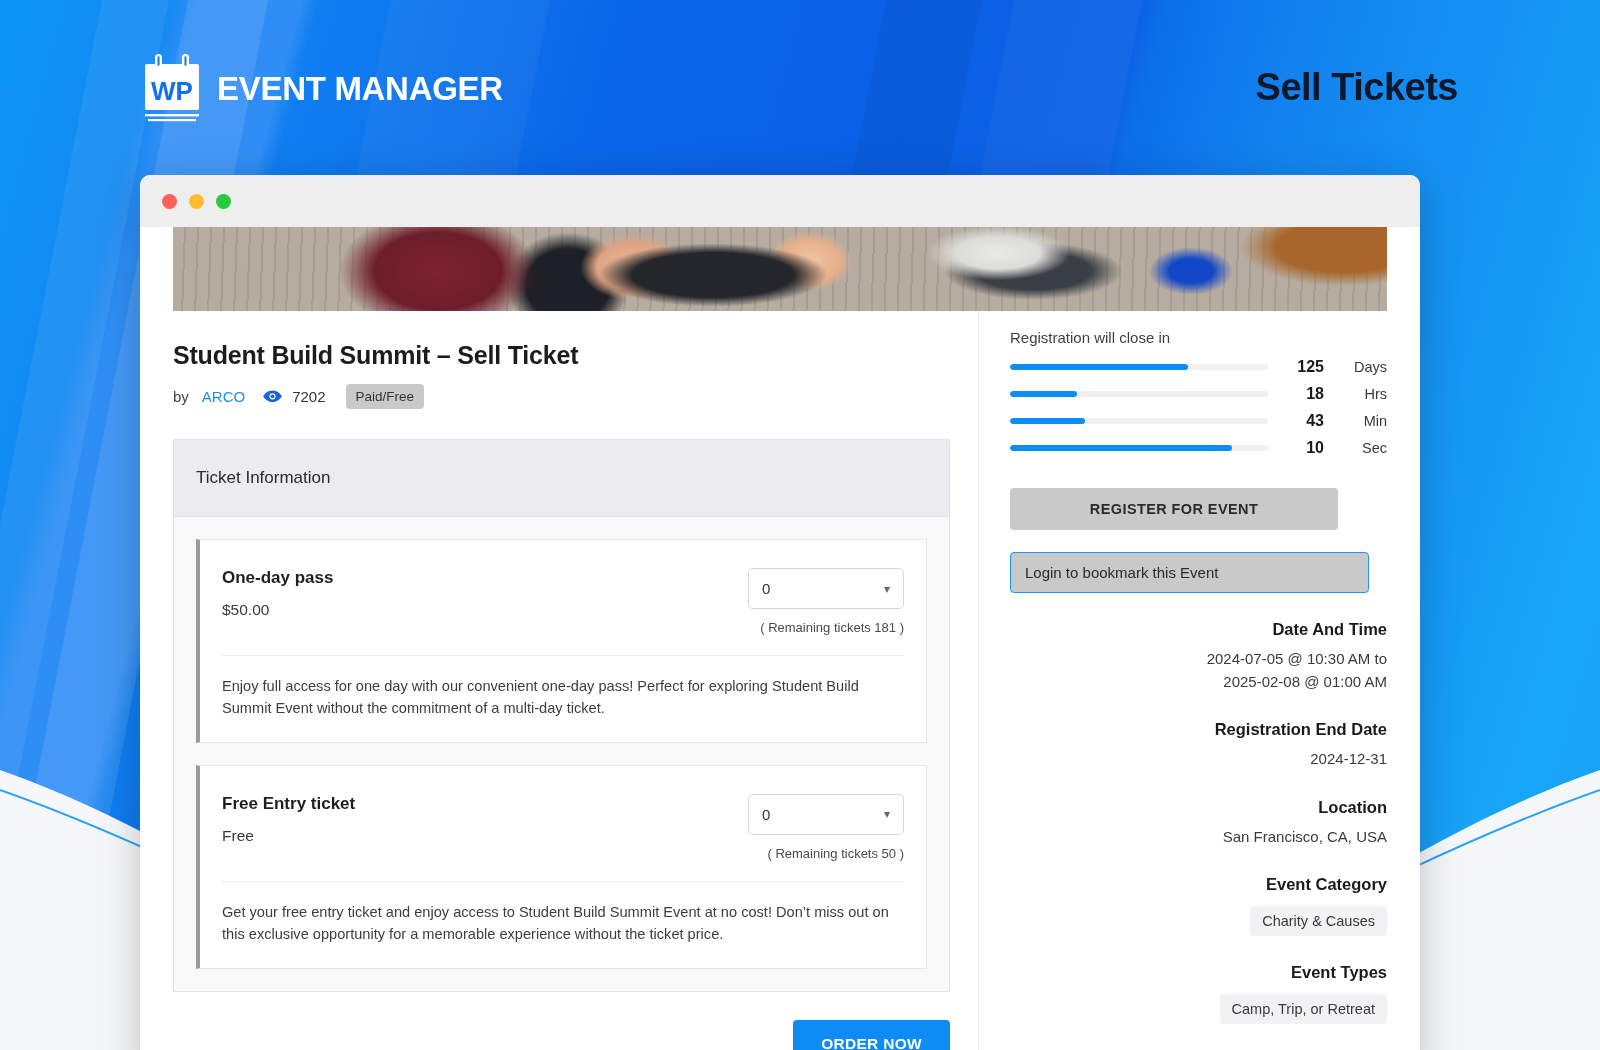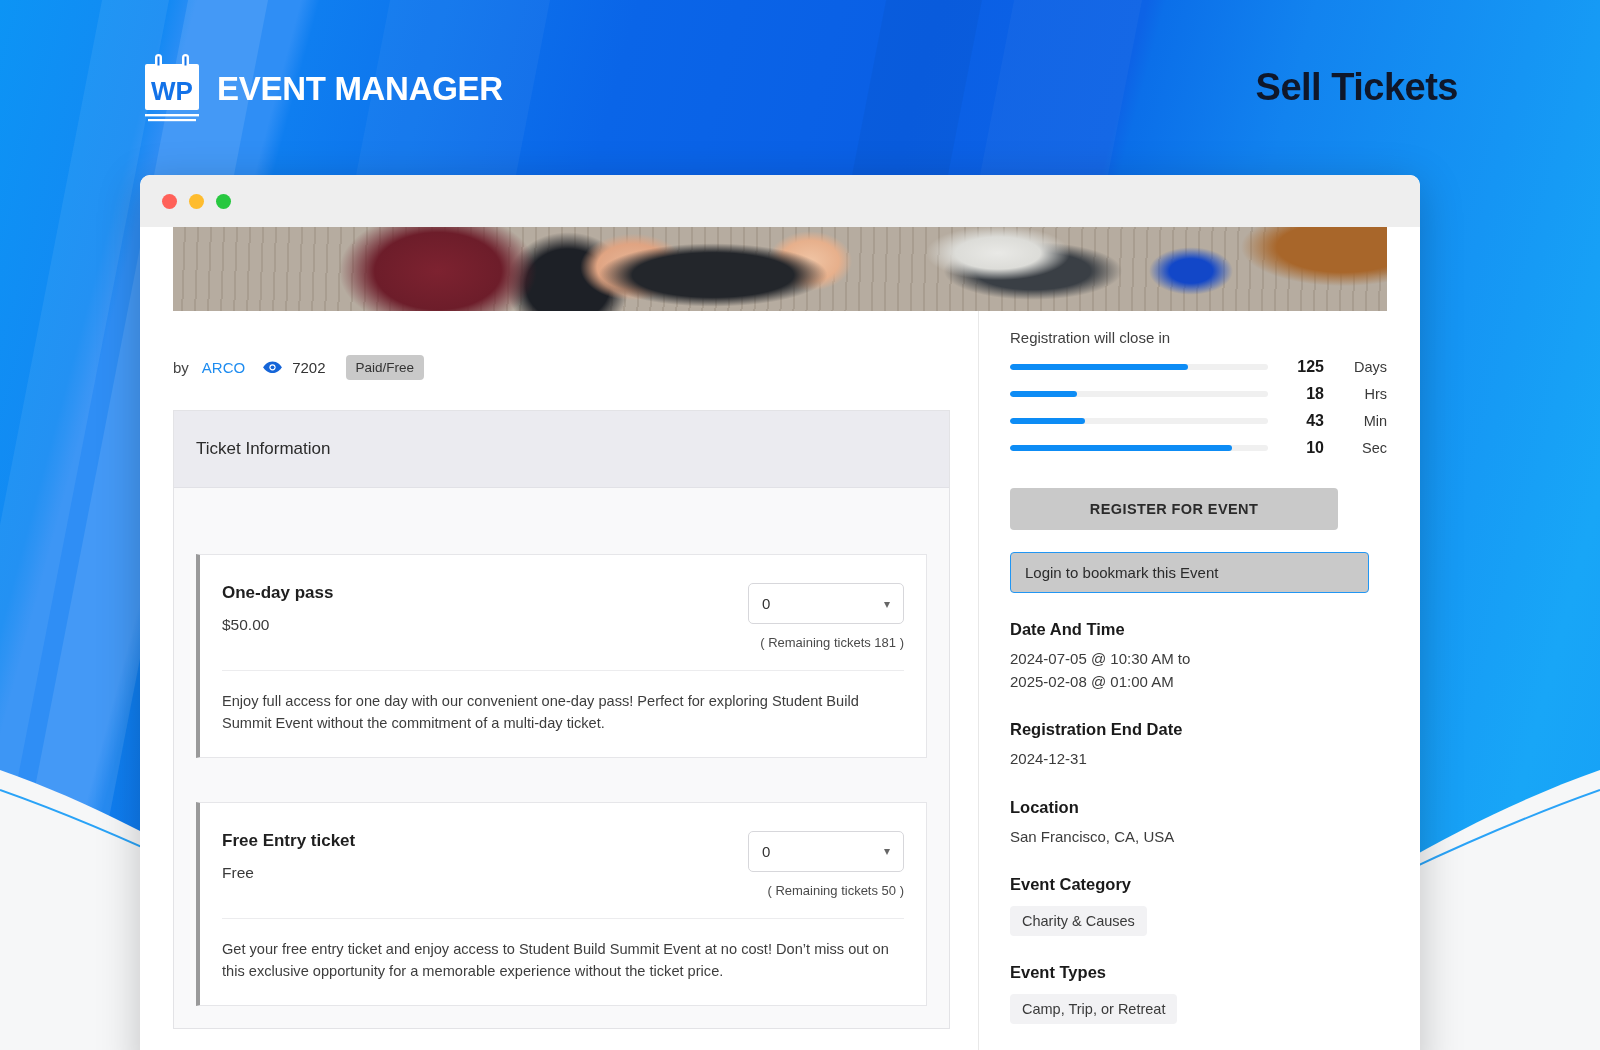--- a/index.html
+++ b/index.html
@@ -134,21 +134,20 @@
     font-size: 17px; color: #2b2b2b;
     border-bottom: 1px solid #e1e1e6;
   }
   .panel-body { padding: 22px; }
 
   .ticket-card {
     background: #ffffff;
     border: 1px solid #e6e6e9;
     border-left: 4px solid #9a9a9a;
     margin-bottom: 22px;
-    margin-top: 44px;
   }
   .ticket-card:last-child { margin-bottom: 0; }
   .ticket-top {
     display: flex; justify-content: space-between; align-items: flex-start;
     padding: 28px 22px 10px 22px;
   }
   .ticket-name { font-size: 17px; font-weight: 700; color: #1f1f1f; }
   .ticket-price { font-size: 15.5px; color: #3a3a3a; margin-top: 13px; }
   .ticket-right { text-align: right; }
   .qty-select {
@@ -205,21 +204,21 @@
     margin-top: 22px;
     width: 359px; height: 41px;
     background: #c9c9c9; color: #2b2b2b;
     border: 1px solid #2196f3; border-radius: 4px;
     font-size: 15px; text-align: left;
     padding-left: 14px;
     display: flex; align-items: center;
     cursor: pointer;
   }
 
-  .info-block { margin-top: 27px; }
+  .info-block { margin-top: 27px; text-align: right; }
   .info-head { font-size: 16.5px; font-weight: 700; color: #1a1a1a; margin-bottom: 9px; }
   .info-text { font-size: 15px; color: #3b3b3b; line-height: 1.5; }
   .tag {
     display: inline-block;
     background: #f2f2f4; color: #3a3a3a;
     font-size: 14.5px;
     padding: 7px 12px; border-radius: 4px;
     margin-top: 3px;
   }
 
@@ -290,20 +289,21 @@
   </div>
 
   <div class="viewport">
 
     <div class="hero"></div>
 
     <div class="content">
 
       <div class="col-main">
 
+        <div class="page-title">Student Build Summit – Sell Ticket</div>
 
         <div class="meta-row">
           <span class="meta-by">by</span>
           <span class="meta-author">ARCO</span>
           <span class="eye-icon">
             <svg width="19" height="13" viewBox="0 0 19 13">
               <path d="M9.5,0.6 C4.8,0.6 1.2,4.1 0.4,6.3 C1.2,8.6 4.8,12.1 9.5,12.1 C14.2,12.1 17.8,8.6 18.6,6.3 C17.8,4.1 14.2,0.6 9.5,0.6 Z" fill="#1565d8"></path>
               <circle cx="9.5" cy="6.3" r="3.1" fill="#ffffff"></circle>
               <circle cx="9.5" cy="6.3" r="1.9" fill="#1565d8"></circle>
             </svg>

